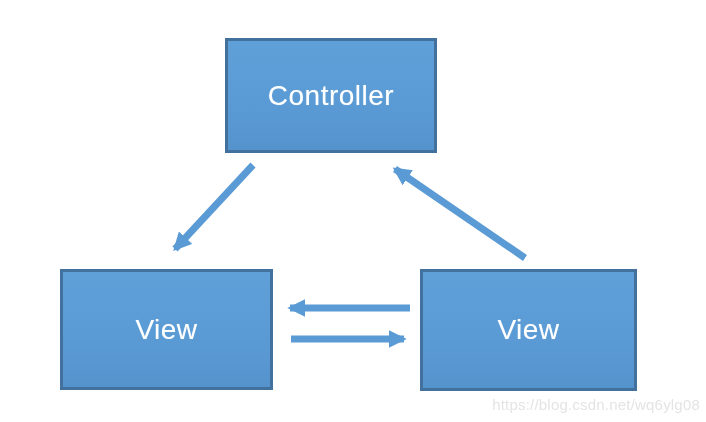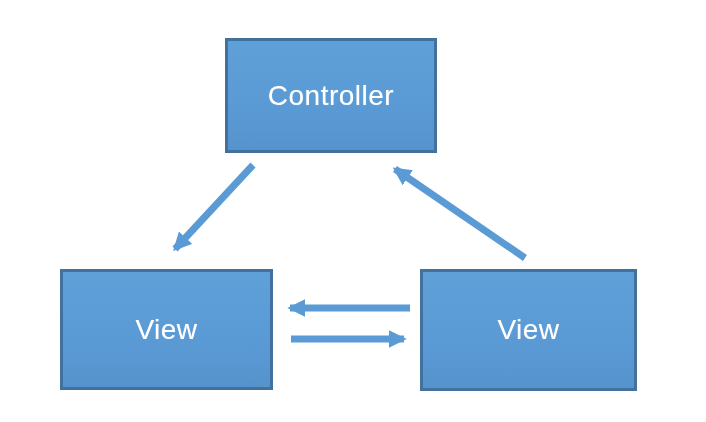--- a/index.html
+++ b/index.html
@@ -80,14 +80,15 @@
   </div>
 
   <div class="node node-model">
     <span class="node-label">View</span>
   </div>
 
   <div class="node node-view">
     <span class="node-label">View</span>
   </div>
 
+  <div class="watermark">https://blog.csdn.net/wq6ylg08</div>
 
 </div>
 
 </body></html>

